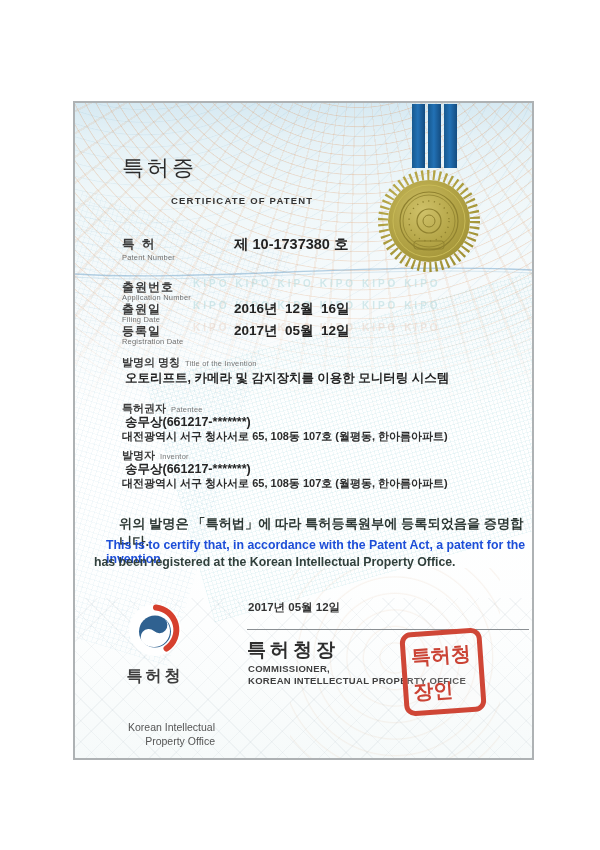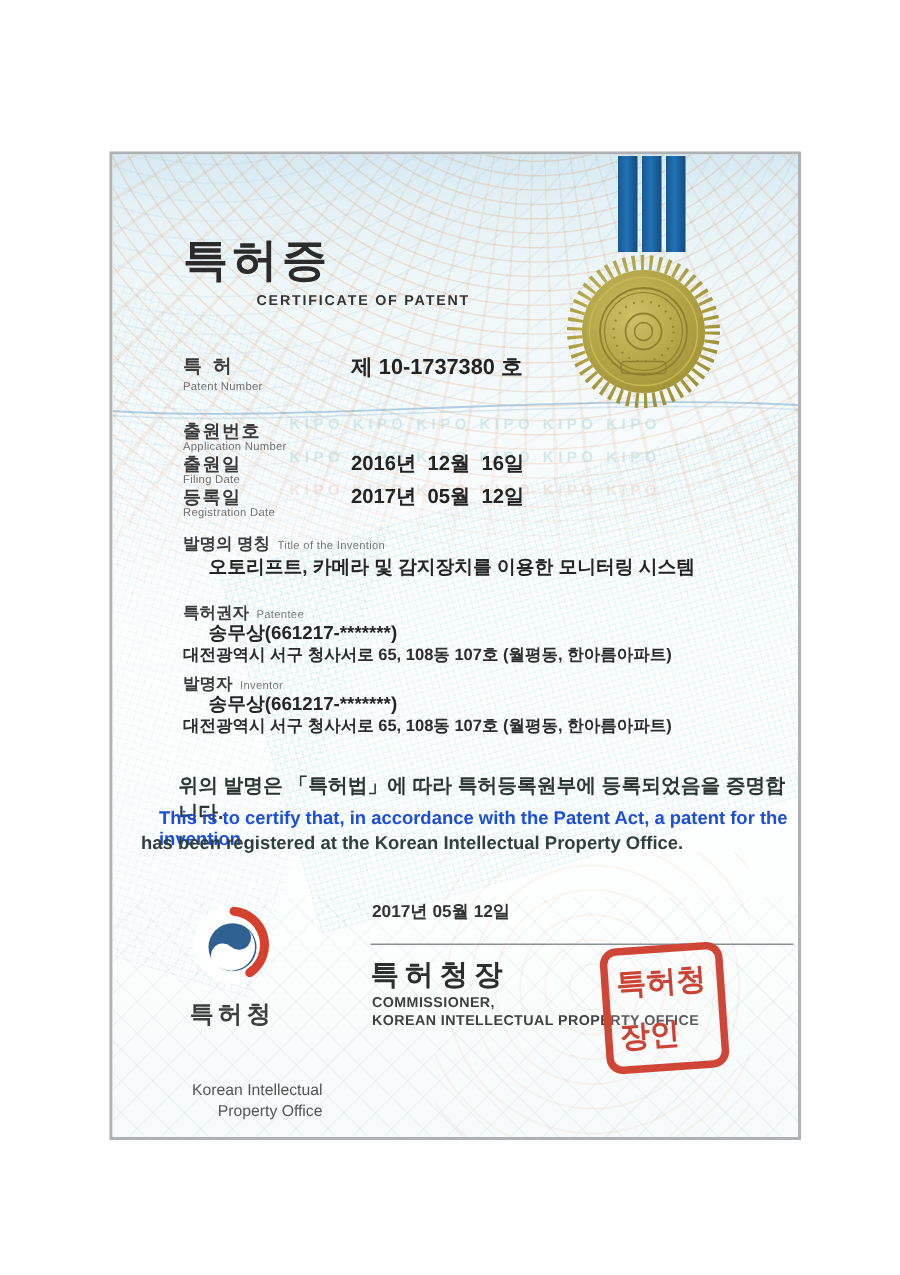--- a/index.html
+++ b/index.html
@@ -43,33 +43,33 @@
   .ribbon{position:absolute;left:337px;top:1px;display:flex;gap:3px;}
   .stripe{width:13px;height:64px;background:linear-gradient(90deg,#17598f,#2271b5 45%,#144c80);}
   .gold-seal{position:absolute;left:302px;top:66px;width:104px;height:104px;}
   .stamp{position:absolute;left:327px;top:527px;width:82px;height:84px;box-sizing:border-box;
          transform:rotate(-4deg);border:5px solid #cf4636;border-radius:11px;
          color:#cb4335;padding:2px 3px;display:flex;flex-direction:column;justify-content:space-around;
          background:rgba(255,248,246,.15);}
   .stamp-row{display:flex;justify-content:space-between;padding:0 2px;
              font-weight:bold;font-size:20px;line-height:32px;}
   
-  .title-ko{position:absolute;left:47px;top:50px;font-size:30px;font-weight:bold;
+  .title-ko{position:absolute;left:47px;top:50px;font-size:22px;font-weight:normal;
             color:#2b2b2b;letter-spacing:3px;}
   .title-en{position:absolute;left:48px;top:92px;font-size:9.5px;font-weight:bold;
             color:#333;letter-spacing:1.2px;margin-left:48px;}
   
   .flabel{position:absolute;left:47px;font-size:12px;font-weight:bold;color:#3a3a3a;letter-spacing:1px;}
   .fsub{position:absolute;left:47px;font-size:7.5px;color:#707070;letter-spacing:.2px;}
   .fval{position:absolute;left:127px;font-size:13.5px;font-weight:bold;color:#232323;white-space:pre;margin-left:32px;}
   .big-label{font-size:12.5px;letter-spacing:2px;}
   
   .sec-label{position:absolute;left:47px;font-size:11px;font-weight:bold;color:#3c3c3c;}
   .sec-label .en{font-size:7.5px;font-weight:normal;color:#777;margin-left:5px;letter-spacing:.2px;}
-  .sec-val{position:absolute;left:64px;font-size:12.5px;font-weight:bold;color:#252525;}
+  .sec-val{position:absolute;left:50px;font-size:12.5px;font-weight:bold;color:#252525;}
   .sec-addr{position:absolute;left:47px;font-size:11px;font-weight:600;color:#2c2c2c;}
   
   .stmt-ko{position:absolute;left:44px;top:412px;font-size:13.2px;font-weight:bold;color:#2c3733;}
   .stmt-en1{position:absolute;left:31px;top:435px;width:420px;font-size:12.3px;font-weight:bold;color:#1d4ed8;}
   .stmt-en2{position:absolute;left:19px;top:452px;width:420px;font-size:12.3px;font-weight:bold;color:#31403c;}
   
   .issue-date{position:absolute;left:173px;top:497px;font-size:11.5px;font-weight:600;color:#333;}
   .sign-line{position:absolute;left:172px;top:526px;width:282px;height:0;border-top:1.5px solid #8a8f93;}
   .comm-ko{position:absolute;left:172px;top:534px;font-size:19px;font-weight:bold;color:#2e2e2e;letter-spacing:4px;}
   .comm-en{position:absolute;left:173px;font-size:9.5px;font-weight:bold;color:#3f3f3f;letter-spacing:.3px;}

